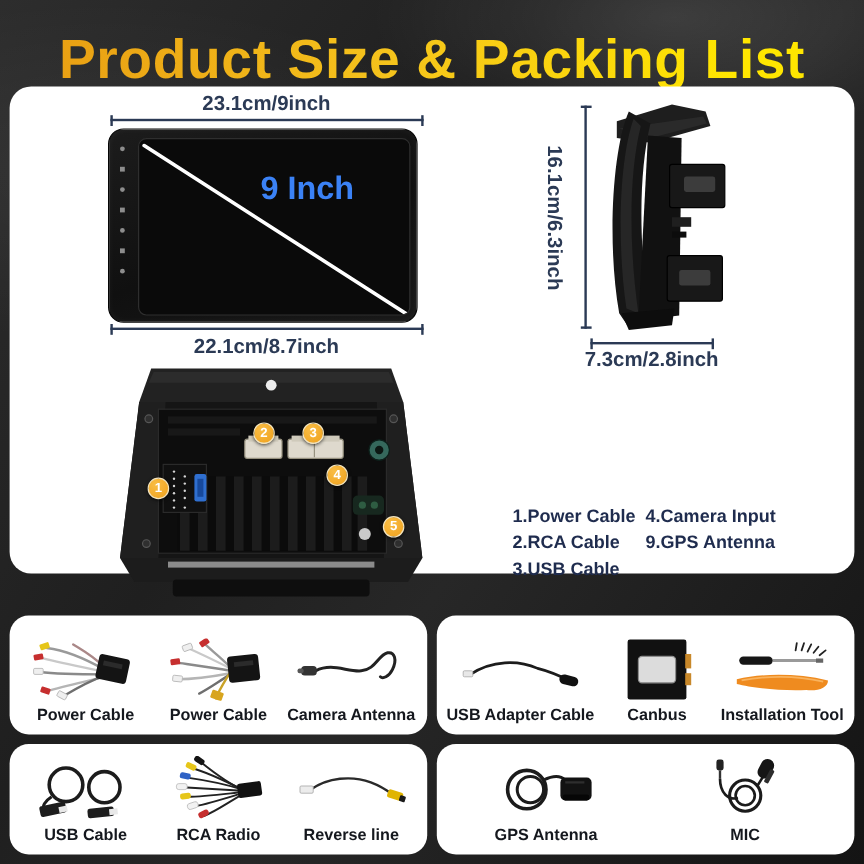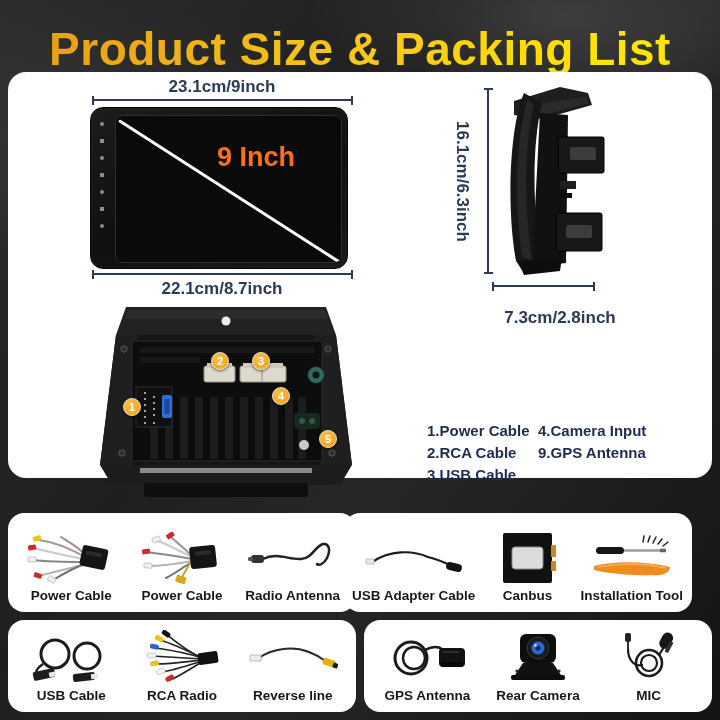--- a/index.html
+++ b/index.html
@@ -35,37 +35,37 @@
   .device{position:absolute;left:82px;top:35px;width:258px;height:162px;background:linear-gradient(160deg,#1c1c1c,#101010 55%,#191919);
     border-radius:13px;border:1px solid #050505;box-shadow:inset 0 0 6px rgba(255,255,255,.05);}
   .btn-col{position:absolute;left:8px;top:14px;width:6px;display:flex;flex-direction:column;gap:13px;align-items:center;}
   .btn-col span{width:4px;height:4px;background:#8d8d8d;display:block;}
   .btn-col span:nth-child(odd){border-radius:50%;}
   .screen{position:absolute;left:24px;top:7px;width:227px;height:148px;background:#0a0a0a;
     border-radius:7px;border:1px solid #2e2e2e;overflow:hidden;}
   .diag{position:absolute;left:3px;top:3px;width:268px;height:2.5px;background:#fff;border-radius:2px;
     transform-origin:0 50%;transform:rotate(32.7deg);}
   .screen-label{position:absolute;left:70px;top:26px;width:140px;text-align:center;
-    color:#f97316;font-size:27px;font-weight:800;}
+    color:#3b82f6;font-size:27px;font-weight:800;}
 
   
   .backview{position:absolute;left:84px;top:233px;width:268px;height:196px;}
   .badge{position:absolute;width:18px;height:18px;border-radius:50%;
     background:radial-gradient(circle at 35% 30%,#f9bd45,#efa01b);
     border:1.5px solid #f2e3bd;color:#fff;font-weight:800;font-size:11px;
     display:flex;align-items:center;justify-content:center;transform:translate(-50%,-50%);
     box-shadow:0 1px 3px rgba(0,0,0,.65);}
   .legend{position:absolute;left:419px;top:309px;width:280px;color:#1f2c4e;font-weight:800;font-size:15px;line-height:22px;}
   .legend .col{position:absolute;top:0;white-space:nowrap;margin-top:39px;}
   .legend .col2{left:111px;}
 
   
   .panel-acc{border-radius:16px;display:flex;align-items:flex-end;padding:6px 8px 0 8px;}
   .p-r1l{left:8px;top:513px;width:348px;height:99px;}
-  .p-r1r{left:344px;top:513px;width:348px;height:99px;}
+  .p-r1r{left:364px;top:513px;width:348px;height:99px;}
   .p-r2l{left:8px;top:620px;width:348px;height:92px;}
   .p-r2r{left:364px;top:620px;width:348px;height:92px;}
   .acc{flex:1;display:flex;flex-direction:column;align-items:center;justify-content:flex-end;padding-bottom:9px;}
   .acc-icon{height:54px;display:flex;align-items:center;justify-content:center;}
   .acc-label{font-size:13.5px;font-weight:800;color:#15181e;margin-top:3px;white-space:nowrap;}
 </style>
 </head>
 <body>
 
 <div class="stage">
@@ -118,21 +118,21 @@
         <rect x="54" y="128" width="46" height="38" rx="2" fill="#181818" stroke="#000"></rect>
         <rect x="64" y="140" width="26" height="13" rx="2" fill="#3c3c3c"></rect>
 
         <rect x="58" y="96" width="16" height="8" fill="#1f1f1f"></rect>
         <rect x="58" y="108" width="12" height="5" fill="#0c0c0c"></rect>
 
         <path d="M16,176 L60,172 L58,186 L22,190 Z" fill="#0d0d0d"></path>
       </svg>
 
       <div class="dline h" style="left:484px;top:213px;width:103px;"></div>
-      <div class="dim-label" style="left:432px;top:218px;width:240px;margin-top:18px;">7.3cm/2.8inch</div>
+      <div class="dim-label" style="left:415px;top:218px;width:240px;">7.3cm/2.8inch</div>
     </div>
 
     <div class="backview">
       <svg width="268" height="196" viewBox="0 0 268 196">
         <path d="M34,2 L234,2 L244,30 L24,30 Z" fill="#222"></path>
         <path d="M36,5 L232,5 L236,14 L32,14 Z" fill="#2c2c2c"></path>
         <path d="M24,30 L244,30 L260,160 L8,160 Z" fill="#151515"></path>
         <path d="M24,30 L46,30 L40,160 L8,160 Z" fill="#1f1f1f"></path>
         <path d="M222,30 L244,30 L260,160 L228,160 Z" fill="#1f1f1f"></path>
         <path d="M8,160 L260,160 L248,180 L20,180 Z" fill="#1c1c1c"></path>
@@ -269,21 +269,21 @@
       <div class="acc-label">Power Cable</div>
     </div>
     <div class="acc">
       <div class="acc-icon">
         <svg width="92" height="52" viewBox="0 0 92 52">
           <path d="M16,27 C30,20 42,28 54,27 C66,26 68,14 76,12 C82,11 84,18 80,26 C77,32 72,34 70,32" fill="none" stroke="#222" stroke-width="2.5" stroke-linecap="round"></path>
           <rect x="4" y="23" width="13" height="8" rx="3" fill="#333"></rect>
           <rect x="1" y="25" width="5" height="4" rx="1.5" fill="#555"></rect>
         </svg>
       </div>
-      <div class="acc-label">Radio Antenna</div>
+      <div class="acc-label">Camera Antenna</div>
     </div>
   </div>
 
   <div class="panel panel-acc p-r1r">
     <div class="acc">
       <div class="acc-icon">
         <svg width="100" height="52" viewBox="0 0 100 52">
           <path d="M8,30 C26,18 48,18 64,25 C76,28 84,32 90,35" fill="none" stroke="#1c1c1c" stroke-width="2.2" stroke-linecap="round"></path>
           <rect x="2" y="27" width="8" height="5" rx="1" fill="#e8e8e8" stroke="#aaa" stroke-width=".7"></rect>
           <rect x="82" y="31" width="16" height="8" rx="4" fill="#111" transform="rotate(14 90 35)"></rect>
@@ -385,36 +385,20 @@
           <rect x="58" y="16" width="26" height="19" rx="4" fill="#121212"></rect>
           <rect x="60" y="30" width="22" height="5" rx="2" fill="#060606"></rect>
           <path d="M62,20 L78,20" stroke="#2e2e2e" stroke-width="2"></path>
         </svg>
       </div>
       <div class="acc-label">GPS Antenna</div>
     </div>
     <div class="acc">
       <div class="acc-icon">
         <svg width="92" height="54" viewBox="0 0 92 54">
-          <rect x="28" y="3" width="36" height="29" rx="6" fill="#0d0d0d"></rect>
-          <circle cx="46" cy="17" r="11" fill="#1a1a1a" stroke="#383838" stroke-width="1"></circle>
-          <circle cx="46" cy="17" r="6.5" fill="#2a6bd4"></circle>
-          <circle cx="46" cy="17" r="2.6" fill="#0b2a66"></circle>
-          <circle cx="43.5" cy="14.5" r="1.4" fill="#bcd4ff"></circle>
-          <path d="M31,32 L23,44 L69,44 L61,32 Z" fill="#111"></path>
-          <rect x="19" y="44" width="54" height="5" rx="2" fill="#0d0d0d"></rect>
-          <circle cx="25" cy="40" r="1.6" fill="#2e2e2e"></circle>
-            <circle cx="67" cy="40" r="1.6" fill="#2e2e2e"></circle>
-        </svg>
-      </div>
-      <div class="acc-label">Rear Camera</div>
-    </div>
-    <div class="acc">
-      <div class="acc-icon">
-        <svg width="92" height="54" viewBox="0 0 92 54">
           <rect x="22" y="2" width="6" height="9" rx="2" fill="#222"></rect>
           <line x1="25" y1="11" x2="25" y2="18" stroke="#333" stroke-width="2"></line>
           <path d="M25,18 C25,30 32,36 40,34" fill="none" stroke="#1b1b1b" stroke-width="2.2"></path>
           <circle cx="46" cy="32" r="13" fill="none" stroke="#1b1b1b" stroke-width="2.6"></circle>
           <circle cx="46" cy="32" r="8" fill="none" stroke="#1b1b1b" stroke-width="2.2"></circle>
           <path d="M56,24 C60,18 62,14 64,11" fill="none" stroke="#1b1b1b" stroke-width="2.2"></path>
           <rect x="58" y="1" width="11" height="17" rx="5.5" fill="#161616" transform="rotate(28 63 9)"></rect>
           <rect x="64" y="10" width="4" height="12" rx="1" fill="#2d2d2d" transform="rotate(28 66 16)"></rect>
         </svg>
       </div>

